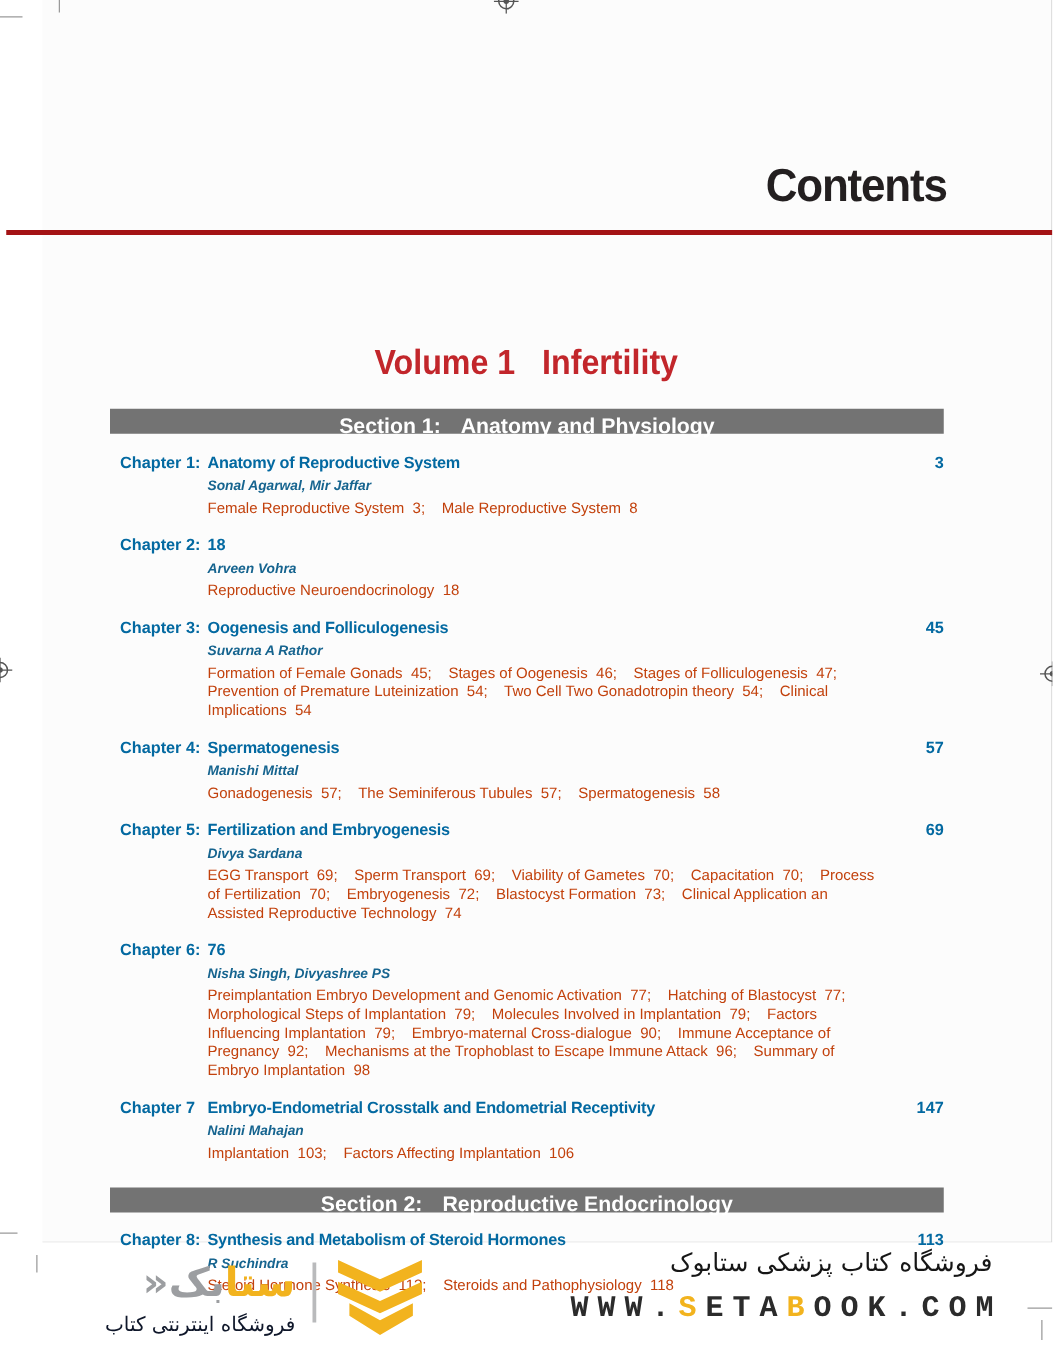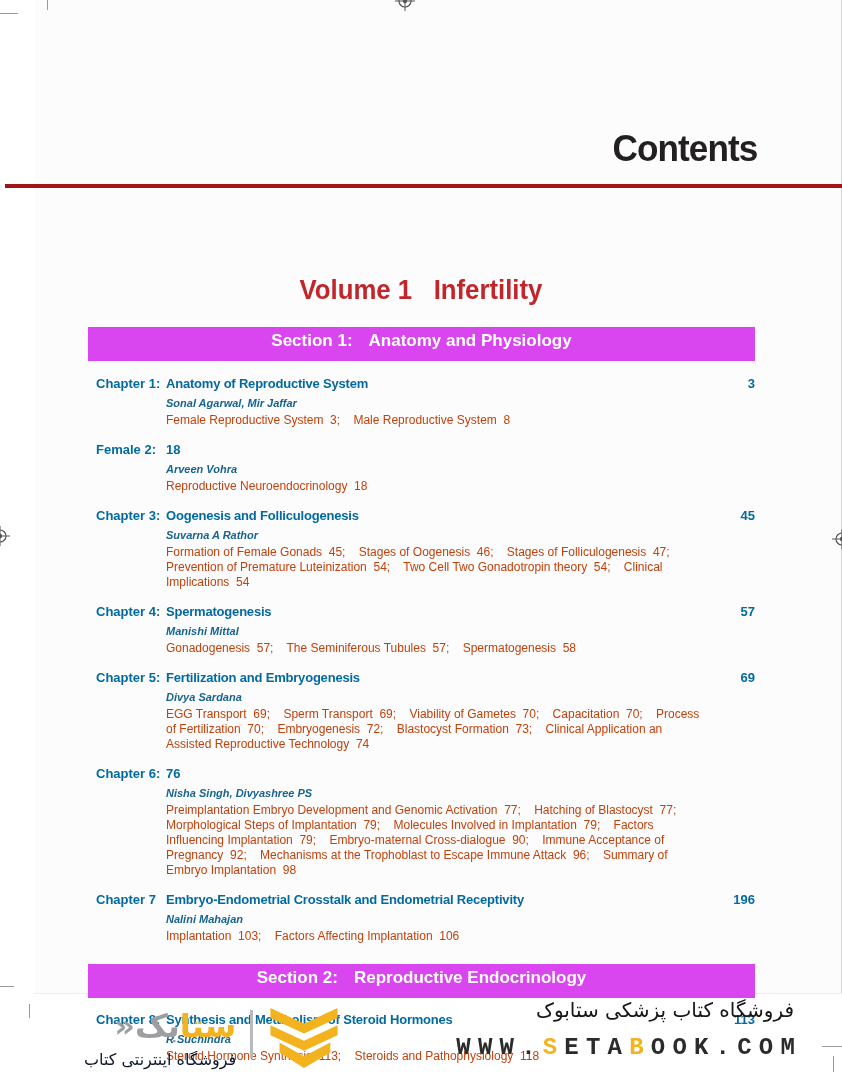--- a/index.html
+++ b/index.html
@@ -13,21 +13,21 @@
   .regmark{position:absolute;width:20px;height:20px;}
   
   .contents-title{position:absolute;top:128px;right:85px;font-size:37px;font-weight:700;
                   letter-spacing:-1px;color:#231f20;transform:scaleX(.95);transform-origin:right center;}
   .red-rule{position:absolute;top:184px;left:5px;width:837px;height:4px;background:#a41315;}
   .volume-title{position:absolute;top:274px;left:0;width:842px;text-align:center;font-size:28px;
                 font-weight:700;color:#c2262b;white-space:pre-wrap;transform:scaleX(.92);
                 transform-origin:center;}
   
   .content-col{position:absolute;top:327px;left:88px;width:667px;}
-  .banner{height:34px;line-height:27px;background:#d946ef;color:#ffffff;text-align:center;
+  .banner{height:20px;line-height:27px;background:#737373;color:#ffffff;text-align:center;
           font-size:17px;font-weight:700;margin-bottom:14px;}
   .banner .sec-label{margin-right:16px;}
   .banner2{margin-top:20px;margin-bottom:13px;}
   .chapter{margin-bottom:13px;}
   .ch-head{display:flex;line-height:17px;font-size:13px;font-weight:700;color:#0369a1;}
   .ch-label{flex:none;width:70px;padding-left:8px;}
   .ch-title{flex:1;letter-spacing:-.2px;}
   .ch-page{flex:none;text-align:right;}
   .ch-authors{margin-left:78px;margin-top:3px;line-height:16px;font-size:11px;font-weight:700;
               font-style:italic;color:#16648f;}
@@ -96,21 +96,21 @@
         <span class="ch-label">Chapter 1:</span>
         <span class="ch-title">Anatomy of Reproductive System</span>
         <span class="ch-page">3</span>
       </div>
       <div class="ch-authors">Sonal Agarwal, Mir Jaffar</div>
       <div class="ch-topics">Female Reproductive System  3;    Male Reproductive System  8</div>
     </div>
 
     <div class="chapter">
       <div class="ch-head">
-        <span class="ch-label">Female 2:</span>
+        <span class="ch-label">Chapter 2:</span>
         <span class="ch-page">18</span>
       </div>
       <div class="ch-authors">Arveen Vohra</div>
       <div class="ch-topics">Reproductive Neuroendocrinology  18</div>
     </div>
 
     <div class="chapter">
       <div class="ch-head">
         <span class="ch-label">Chapter 3:</span>
         <span class="ch-title">Oogenesis and Folliculogenesis</span>
@@ -146,21 +146,21 @@
         <span class="ch-page">76</span>
       </div>
       <div class="ch-authors">Nisha Singh, Divyashree PS</div>
       <div class="ch-topics">Preimplantation Embryo Development and Genomic Activation  77;    Hatching of Blastocyst  77;    Morphological Steps of Implantation  79;    Molecules Involved in Implantation  79;    Factors Influencing Implantation  79;    Embryo-maternal Cross-dialogue  90;    Immune Acceptance of Pregnancy  92;    Mechanisms at the Trophoblast to Escape Immune Attack  96;    Summary of Embryo Implantation  98</div>
     </div>
 
     <div class="chapter">
       <div class="ch-head">
         <span class="ch-label">Chapter 7</span>
         <span class="ch-title">Embryo-Endometrial Crosstalk and Endometrial Receptivity</span>
-        <span class="ch-page">196</span>
+        <span class="ch-page">147</span>
       </div>
       <div class="ch-authors">Nalini Mahajan</div>
       <div class="ch-topics">Implantation  103;    Factors Affecting Implantation  106</div>
     </div>
 
     <div class="banner banner2">
       <span class="sec-label">Section 2:</span><span>Reproductive Endocrinology</span>
     </div>
 
     <div class="chapter">

